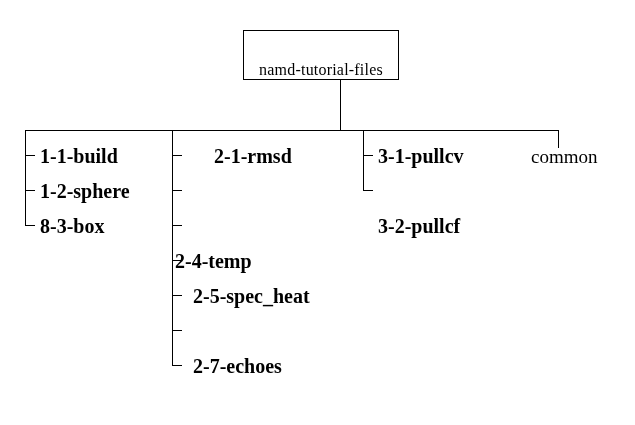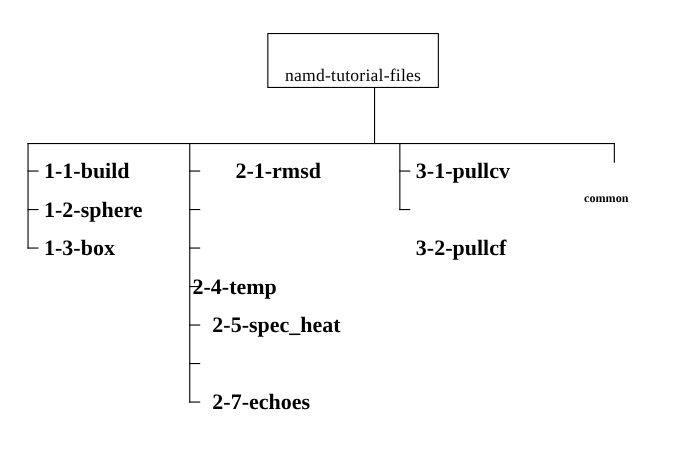--- a/index.html
+++ b/index.html
@@ -52,23 +52,22 @@
   
   .leaf {
     position: absolute;
     font-size: 20px;
     font-weight: 700;
     white-space: nowrap;
     line-height: 1;
     transform: translateY(-50%);
   }
   .leaf.plain {
-    font-weight: 700;
-    font-size: 11px;
-    margin-top: 25px;
+    font-weight: 400;
+    font-size: 19px;
   }
 </style>
 </head>
 <body>
 
 <div id="canvas">
 
   <div class="root-box">
     <span class="root-label">namd-tutorial-files</span>
   </div>
@@ -77,21 +76,21 @@
 
   <div class="hline" style="left:25px; top:130px; width:534px;"></div>
 
   <div class="vline" style="left:25px; top:130px; height:96px;"></div>
   <div class="hline" style="left:25px; top:155px; width:10px;"></div>
   <div class="hline" style="left:25px; top:190px; width:10px;"></div>
   <div class="hline" style="left:25px; top:225px; width:10px;"></div>
 
   <div class="leaf" style="left:40px; top:156px;">1-1-build</div>
   <div class="leaf" style="left:40px; top:191px;">1-2-sphere</div>
-  <div class="leaf" style="left:40px; top:226px;">1-3-box</div>
+  <div class="leaf" style="left:40px; top:226px;">8-3-box</div>
 
   <div class="vline" style="left:172px; top:130px; height:236px;"></div>
   <div class="hline" style="left:172px; top:155px; width:10px;"></div>
   <div class="hline" style="left:172px; top:190px; width:10px;"></div>
   <div class="hline" style="left:172px; top:225px; width:10px;"></div>
   <div class="hline" style="left:172px; top:260px; width:10px;"></div>
   <div class="hline" style="left:172px; top:295px; width:10px;"></div>
   <div class="hline" style="left:172px; top:330px; width:10px;"></div>
   <div class="hline" style="left:172px; top:365px; width:10px;"></div>
 

